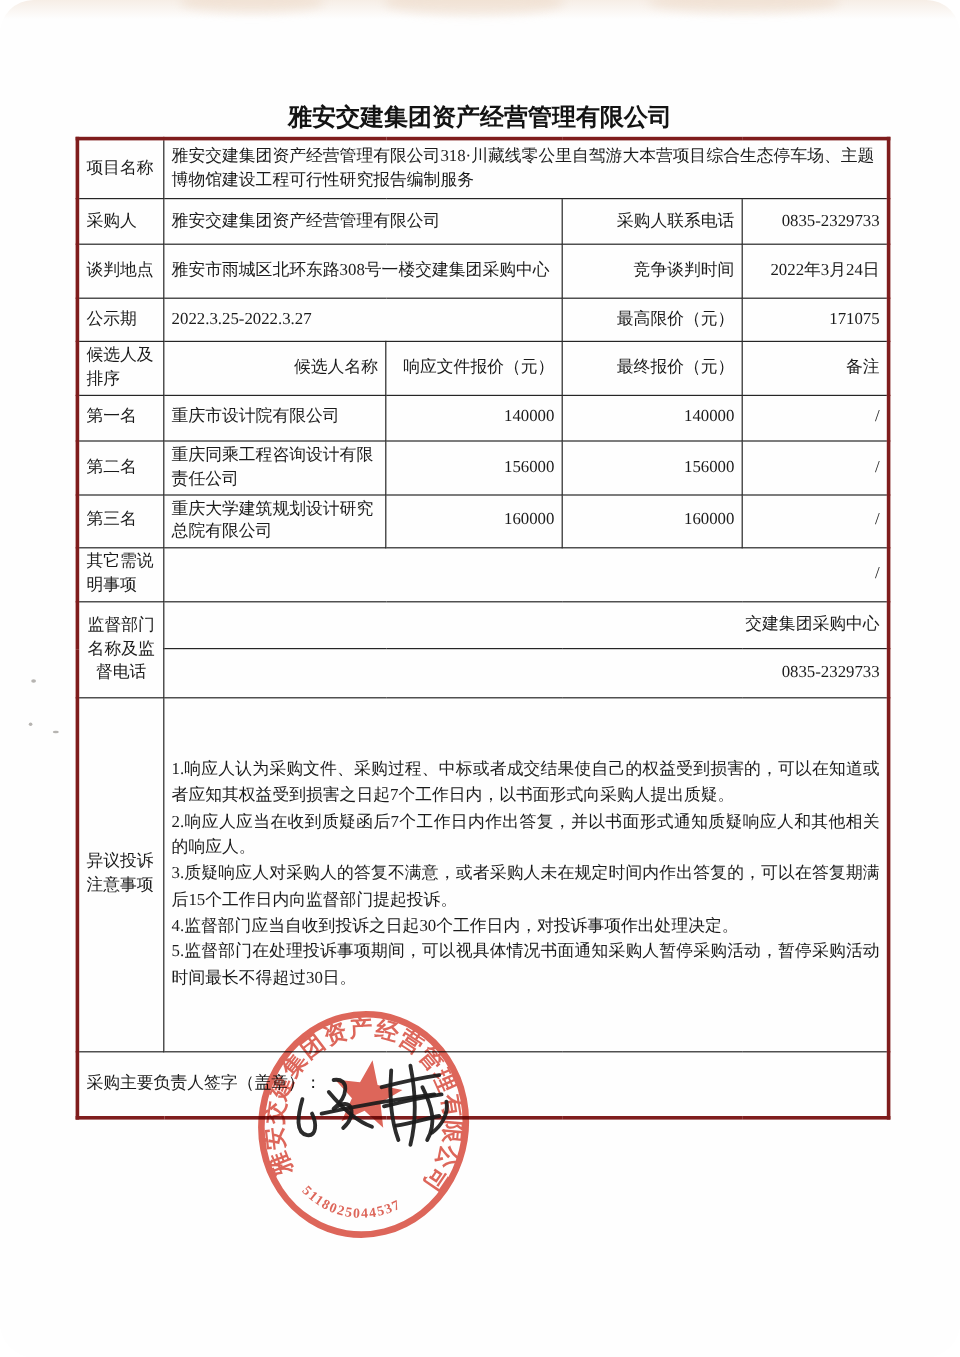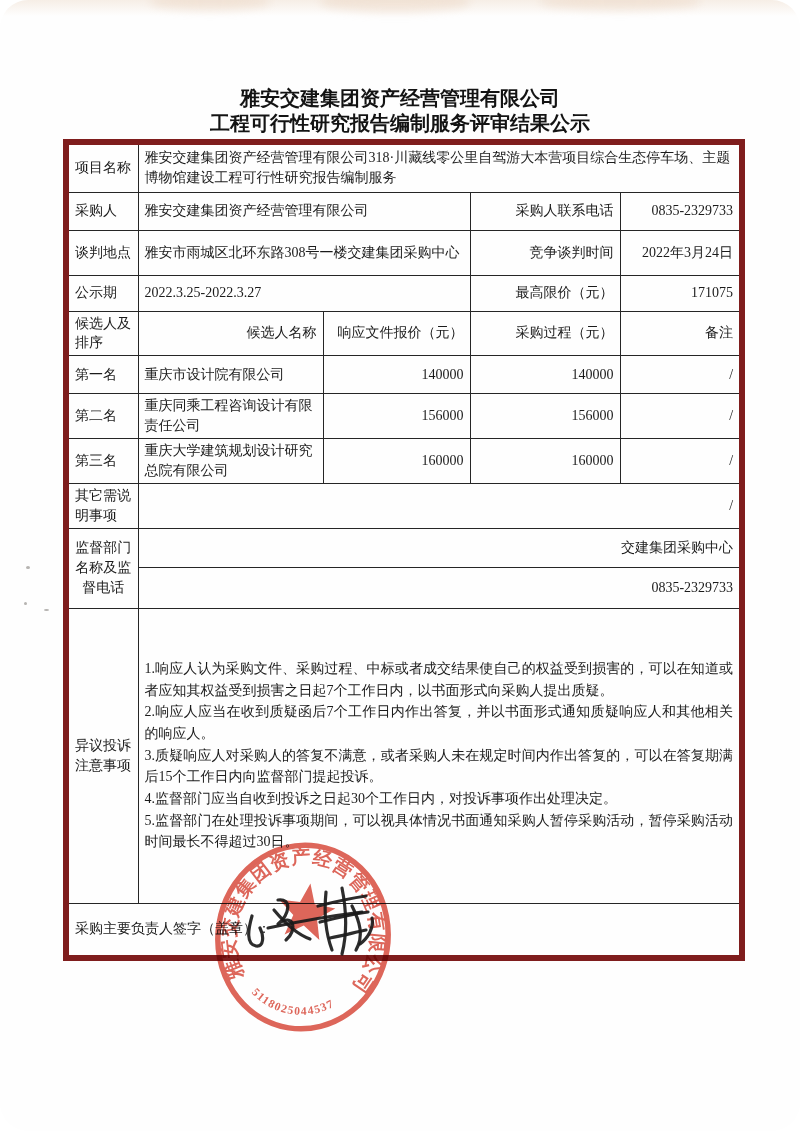--- a/index.html
+++ b/index.html
@@ -15,21 +15,21 @@
   .speck{position:absolute;border-radius:50%;background:rgba(110,105,100,0.5);}
   .speck.s1{left:26px;top:566px;width:4px;height:3px;}
   .speck.s2{left:24px;top:602px;width:3px;height:3px;}
   .speck.s3{left:44px;top:609px;width:5px;height:2px;}
   
   .title{margin:0;padding-top:86px;text-align:center;
         font-family:"Liberation Sans","DejaVu Sans",sans-serif;
         font-size:20px;font-weight:700;line-height:25px;color:#131313;}
   
   table.doc{border-collapse:collapse;table-layout:fixed;width:676px;margin:3px 0 0 63px;
-        font-size:14px;line-height:1.42;border:6px solid #7f1d1d;}
+        font-size:14px;line-height:1.42;border:3px solid #7f1d1d;}
   table.doc td{border:1px solid #262626;padding:2px 6px;vertical-align:middle;overflow:hidden;}
   td.lab{padding:2px 3px 2px 5px;}
   td.ctr{text-align:right;margin-left:41px;}
   td.ctrlab{text-align:center;padding:2px 2px;}
   td.objcell{padding:0 10px;}
   .objection p{margin:0;text-align:justify;line-height:1.55;}
   td.sigrow{padding-left:6px;}
   tr.r1{height:50px;} tr.r2{height:38px;} tr.r3{height:45px;} tr.r4{height:36px;}
   tr.r5{height:37px;} tr.r6{height:38px;} tr.r7{height:42px;} tr.r8{height:42px;}
   tr.r9{height:39px;} tr.r10{height:39px;} tr.r11{height:41px;} tr.r12{height:295px;}
@@ -52,21 +52,20 @@
   <div class="top-smudge"></div>
   <div class="blob b1"></div>
   <div class="blob b2"></div>
   <div class="blob b3"></div>
   <div class="speck s1"></div>
   <div class="speck s2"></div>
   <div class="speck s3"></div>
 
   <h1 class="title">
     <div>雅安交建集团资产经营管理有限公司</div>
-    <div>工程可行性研究报告编制服务评审结果公示</div>
   </h1>
 
   <table class="doc">
     <colgroup>
       <col style="width:72px">
         <col style="width:185px">
         <col style="width:147px">
       <col style="width:150px">
         <col style="width:122px">
     </colgroup>
@@ -90,21 +89,21 @@
       <tr class="r4">
         <td class="lab">公示期</td>
         <td colspan="2">2022.3.25-2022.3.27</td>
         <td class="ctr">最高限价（元）</td>
         <td class="ctr">171075</td>
       </tr>
       <tr class="r5">
         <td class="lab">候选人及排序</td>
         <td class="ctr">候选人名称</td>
         <td class="ctr">响应文件报价（元）</td>
-        <td class="ctr">采购过程（元）</td>
+        <td class="ctr">最终报价（元）</td>
         <td class="ctr">备注</td>
       </tr>
       <tr class="r6">
         <td class="lab">第一名</td>
         <td>重庆市设计院有限公司</td>
         <td class="ctr">140000</td>
         <td class="ctr">140000</td>
         <td class="ctr">/</td>
       </tr>
       <tr class="r7">

